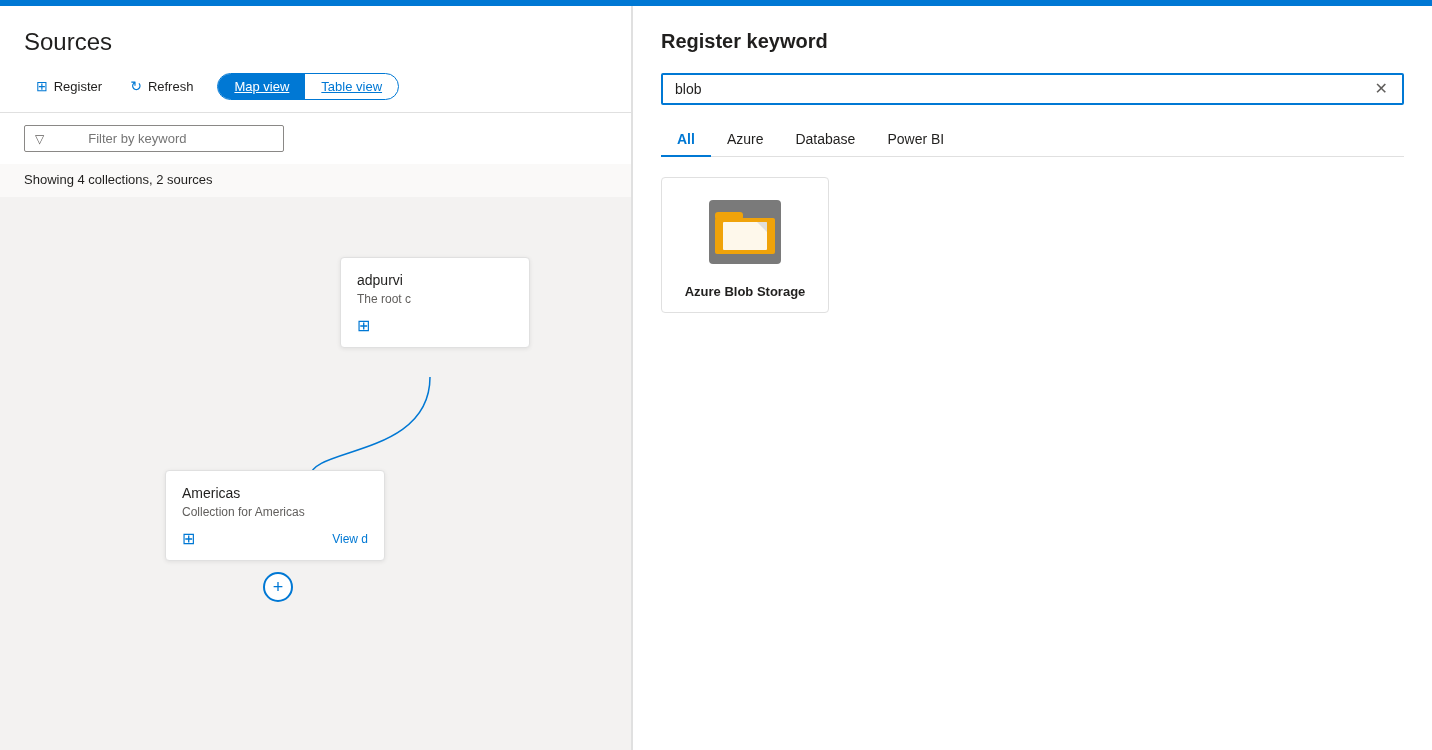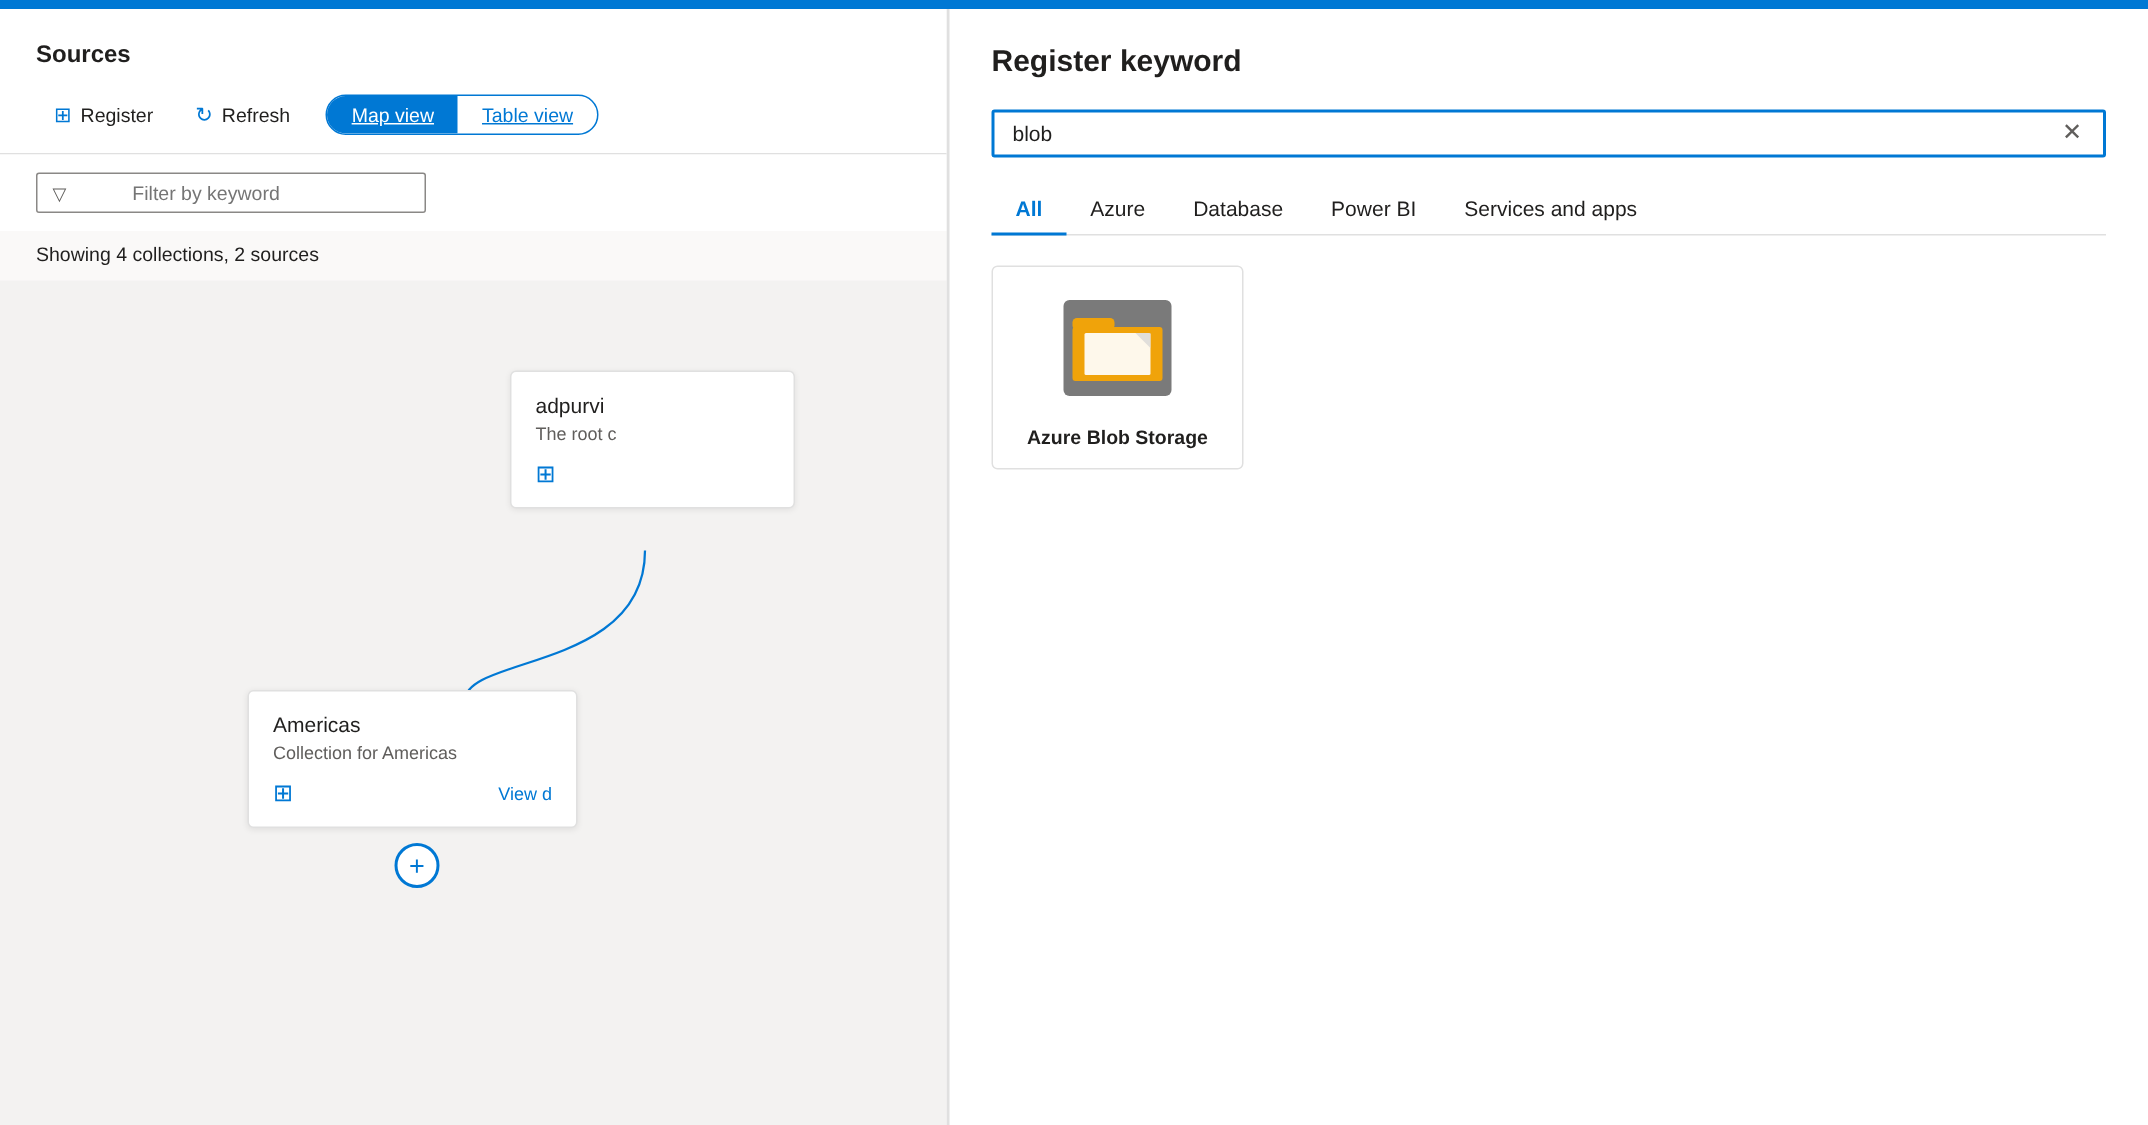--- a/index.html
+++ b/index.html
@@ -34,22 +34,22 @@
       border-right: 1px solid #e0e0e0;
     }
 
     .left-header {
       padding: 22px 24px 0 24px;
       background: #fff;
       border-bottom: 1px solid #e0e0e0;
     }
 
     .left-title {
-      font-size: 16px;
-      font-weight: 700;
+      font-size: 24px;
+      font-weight: 400;
       color: #201f1e;
       margin-bottom: 16px;
     }
 
     .left-toolbar {
       display: flex;
       align-items: center;
       gap: 4px;
       margin-bottom: 12px;
     }
@@ -394,21 +394,20 @@
   <div class="search-bar">
     <input type="text" value="blob" style="">
     <span class="search-clear">✕</span>
   </div>
 
   <div class="tabs">
     <div class="tab active">All</div>
     <div class="tab">Azure</div>
     <div class="tab">Database</div>
     <div class="tab">Power BI</div>
-    <div class="tab">Services and apps</div>
   </div>
 
   <div class="source-grid">
 
     <div class="source-card">
       <div class="source-card-icon blob-icon-wrap">
 
         <svg width="80" height="80" viewBox="0 0 80 80" xmlns="http://www.w3.org/2000/svg">
 
           <rect x="4" y="8" width="72" height="64" rx="4" ry="4" fill="#7A7A7A"></rect>

